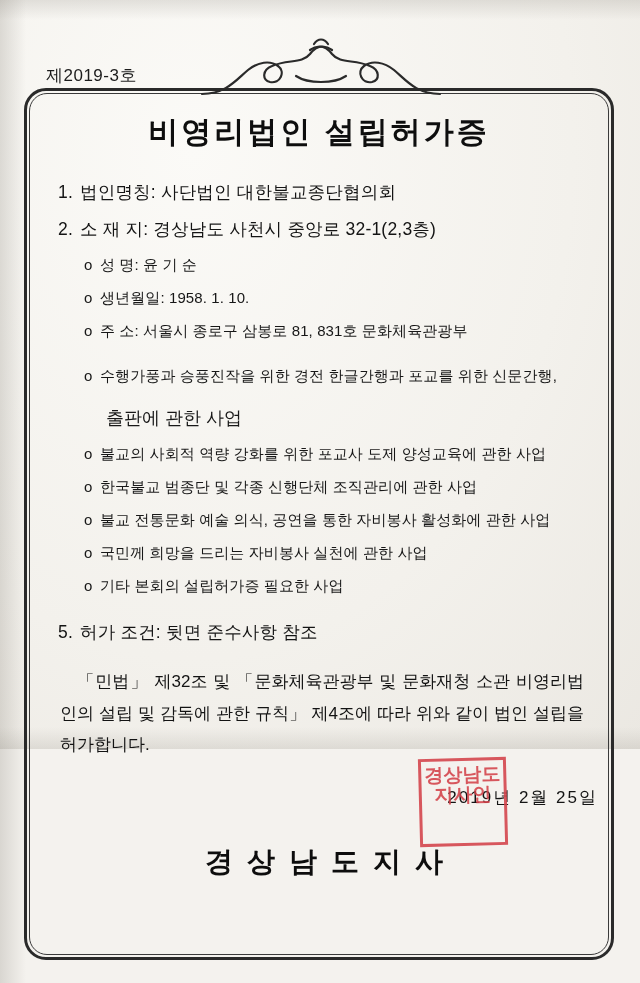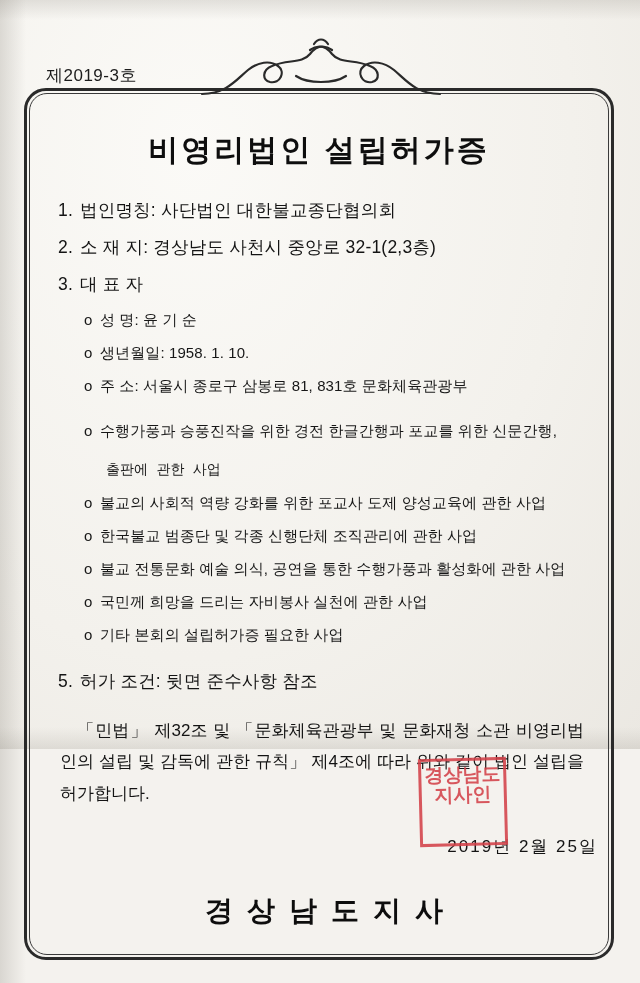--- a/index.html
+++ b/index.html
@@ -66,21 +66,21 @@
     top: 100px;
     width: 558px;
     height: 848px;
     color: #141414;
   }
   .title {
     text-align: center;
     font-size: 30px;
     font-weight: bold;
     letter-spacing: 3px;
-    margin-top: 30px;
+    margin-top: 12px;
     margin-bottom: 26px;
     color: #0e0e0e;
   }
   .item {
     font-size: 17.5px;
     line-height: 1.55;
     margin: 0 0 10px 18px;
     color: #141414;
     letter-spacing: 0.2px;
   }
@@ -99,25 +99,24 @@
     letter-spacing: 0.1px;
   }
   .sub .bullet {
     display: inline-block;
     width: 16px;
   }
   .sub.wrap {
     margin-bottom: 16px;
   }
   .sub-cont {
-    font-size: 14px;
+    font-size: 18px;
     line-height: 1.6;
     margin: 0 0 9px 66px;
     color: #171717;
-    font-family: Liberation Mono, monospace;
   }
   .section-gap {
     height: 12px;
   }
   .para {
     font-size: 17px;
     line-height: 1.85;
     margin: 20px 14px 16px 20px;
     text-align: justify;
     color: #131313;
@@ -212,23 +211,20 @@
     <div class="item">
       <span class="num">1.</span><span class="lbl">법인명칭:</span>
       <span>사단법인 대한불교종단협의회</span>
     </div>
 
     <div class="item">
       <span class="num">2.</span><span class="lbl">소 재 지:</span>
       <span>경상남도 사천시 중앙로 32-1(2,3층)</span>
     </div>
 
-    <div class="item">
-      <span class="num">3.</span><span class="lbl">대 표 자</span>
-    </div>
 
     <div class="sub">
       <span class="bullet">o</span><span>성      명:</span>
       <span>윤 기 순</span>
     </div>
 
     <div class="sub">
       <span class="bullet">o</span><span>생년월일:</span>
       <span>1958. 1. 10.</span>
     </div>
@@ -248,21 +244,21 @@
 
     <div class="sub">
       <span class="bullet">o</span><span>불교의 사회적 역량 강화를 위한 포교사 도제 양성교육에 관한 사업</span>
     </div>
 
     <div class="sub">
       <span class="bullet">o</span><span>한국불교 범종단 및 각종 신행단체 조직관리에 관한 사업</span>
     </div>
 
     <div class="sub">
-      <span class="bullet">o</span><span>불교 전통문화 예술 의식, 공연을 통한 수행가풍과 활성화에 관한 사업</span>
+      <span class="bullet">o</span><span>불교 전통문화 예술 의식, 공연을 통한 자비봉사 활성화에 관한 사업</span>
     </div>
 
     <div class="sub">
       <span class="bullet">o</span><span>국민께 희망을 드리는 자비봉사 실천에 관한 사업</span>
     </div>
 
     <div class="sub">
       <span class="bullet">o</span><span>기타 본회의 설립허가증 필요한 사업</span>
     </div>
 

